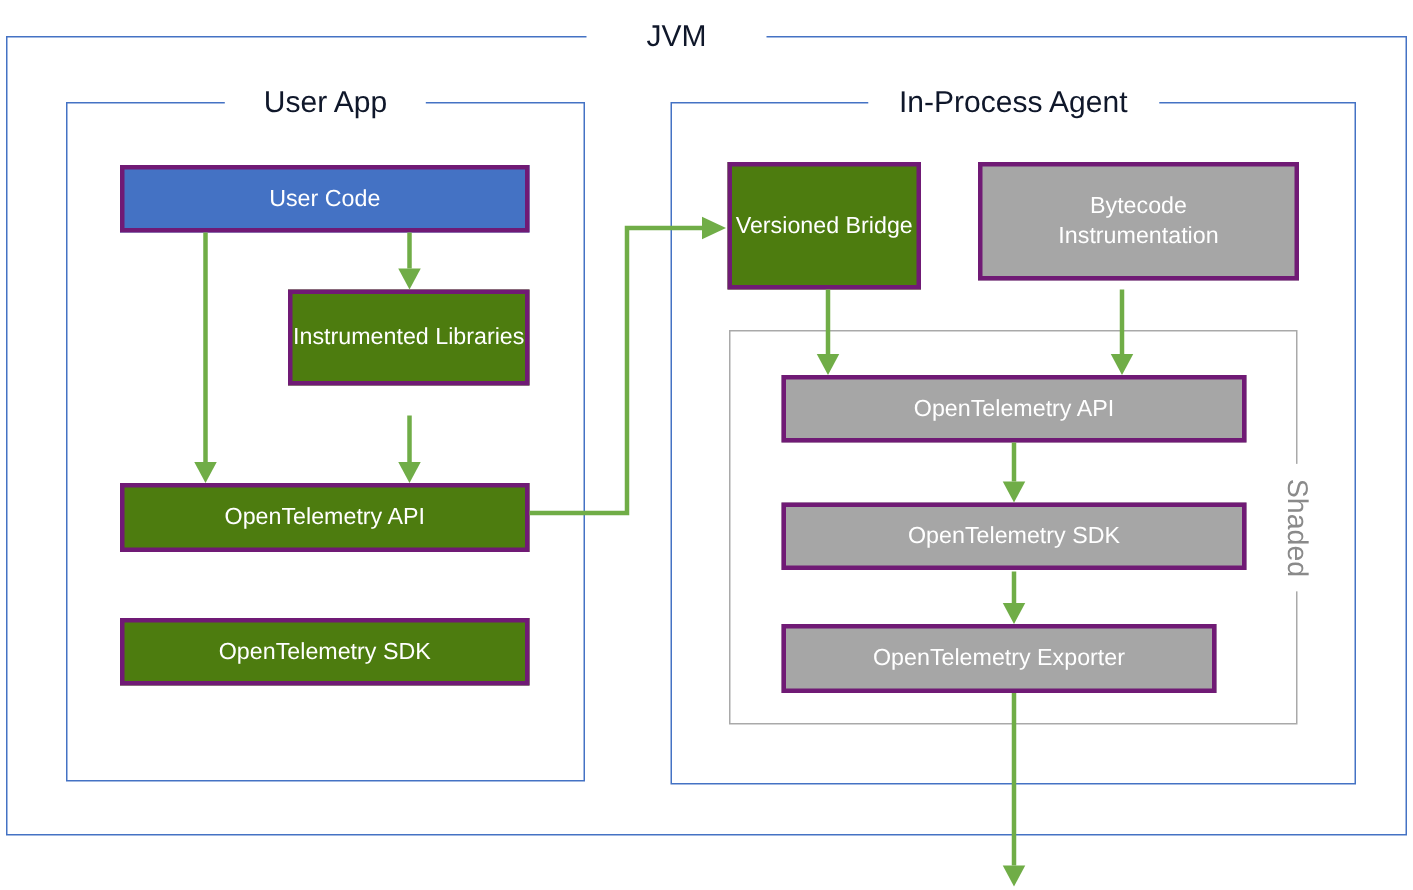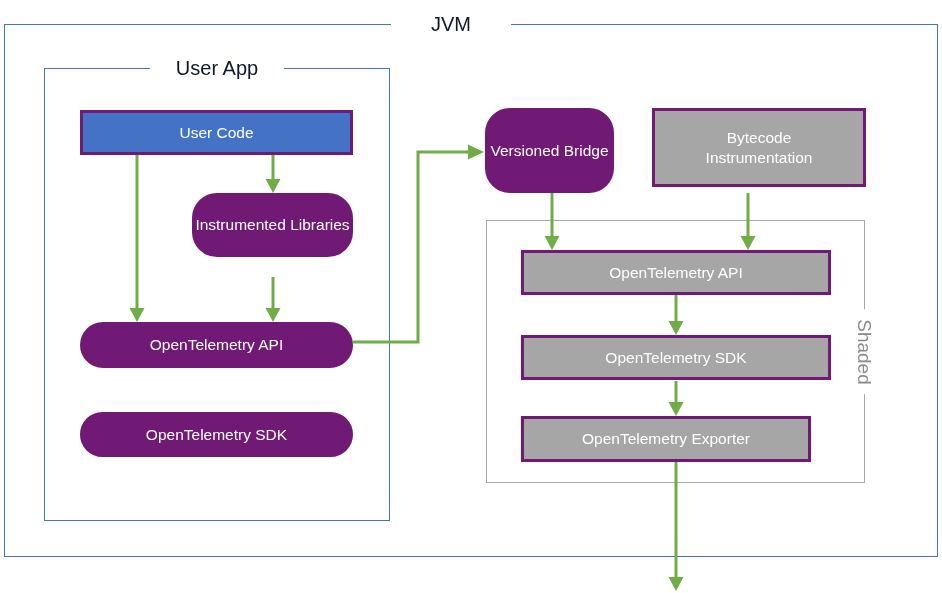--- a/index.html
+++ b/index.html
@@ -47,21 +47,21 @@
     display: flex;
     align-items: center;
     justify-content: center;
     text-align: center;
     color: #ffffff;
     font-size: 15.5px;
     line-height: 1.28;
     border: 3px solid #701a75;
   }
   .fill-blue   { background: #4472C4; }
-  .fill-orange { background: #701a75; border-radius: 25px; }
+  .fill-orange { background: #4d7c0f; }
   .fill-gray   { background: #A6A6A6; }
   .narrow-text { padding: 0 28px; }
   
   svg.arrows {
     position: absolute;
     left: 0; top: 0;
     width: 942px; height: 593px;
     pointer-events: none;
   }
   svg.arrows path { stroke: #70AD47; stroke-width: 3; fill: none; }
@@ -73,20 +73,23 @@
 <div class="canvas">
 
   <div class="group blue-frame" style="left:4px; top:24px; width:934px; height:533px;">
     <span class="group-label pad-jvm">JVM</span>
   </div>
 
   <div class="group blue-frame" style="left:44px; top:68px; width:346px; height:453px;">
     <span class="group-label pad-app">User App</span>
   </div>
 
+  <div class="group blue-frame" style="left:447px; top:68px; width:457px; height:455px;">
+    <span class="group-label pad-agent">In-Process Agent</span>
+  </div>
 
   <div class="group gray-frame" style="left:486px; top:220px; width:379px; height:263px;">
     <span class="shaded-label">Shaded</span>
   </div>
 
   <div class="node fill-blue" style="left:80px; top:110px; width:273px; height:45px;">
     <span>User Code</span>
   </div>
 
   <div class="node fill-orange" style="left:192px; top:193px; width:161px; height:64px;">

